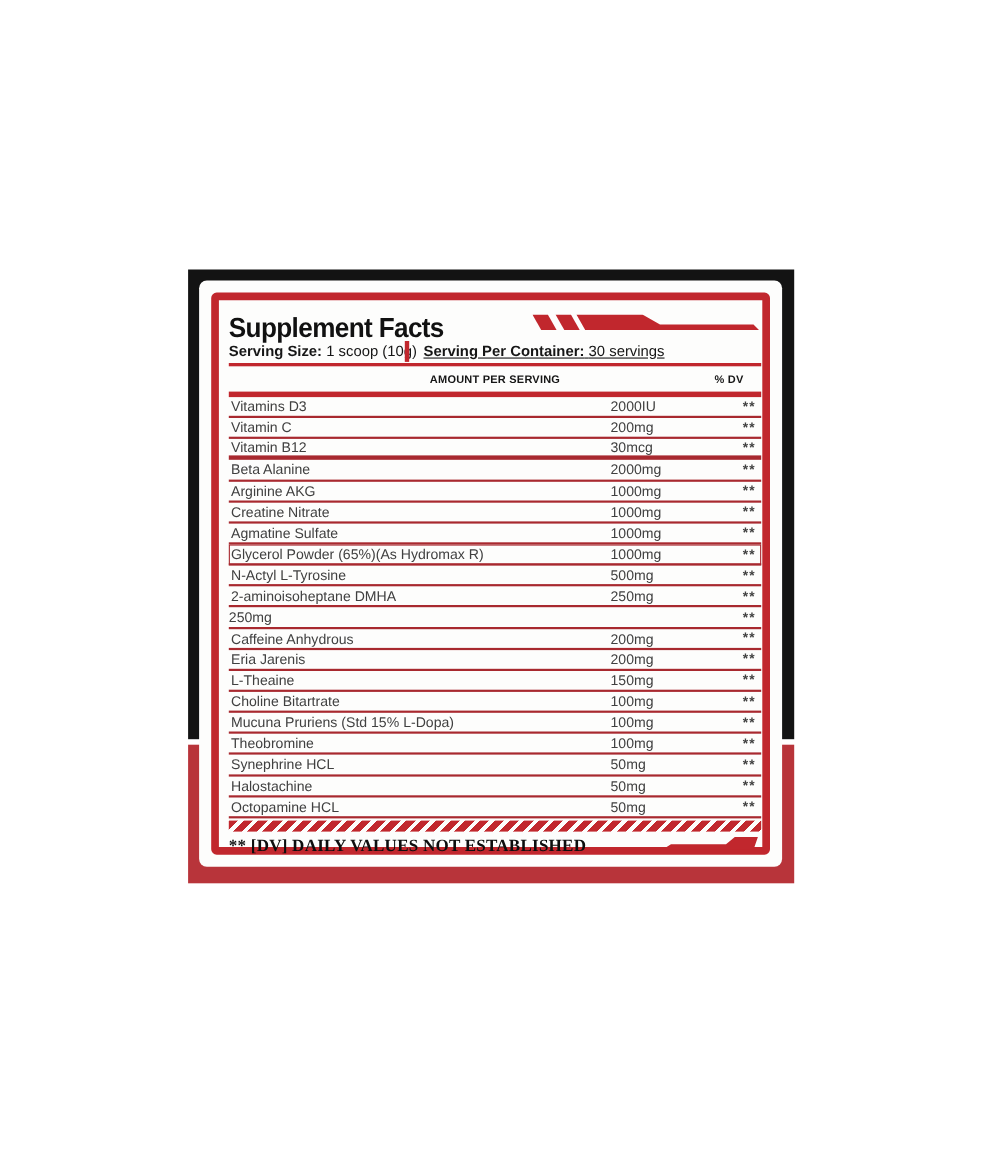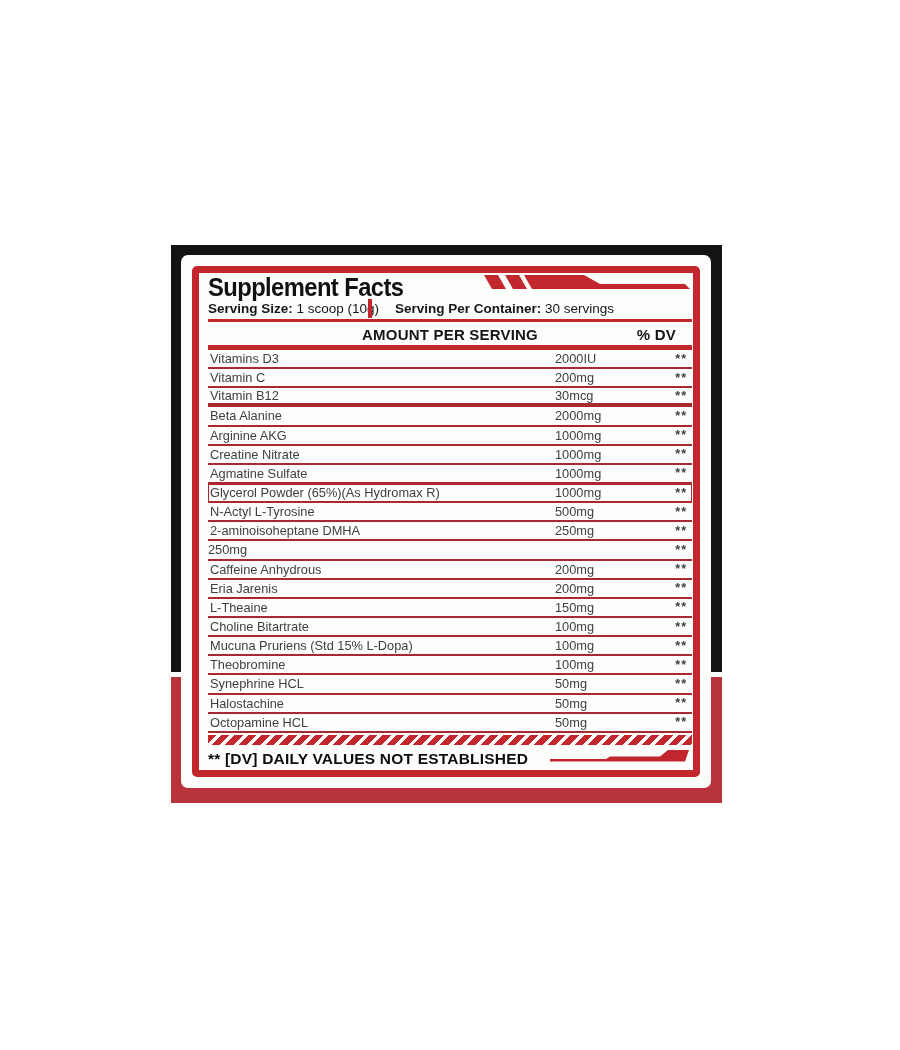--- a/index.html
+++ b/index.html
@@ -11,48 +11,48 @@
   }
   html,body{margin:0;padding:0;background:#ffffff;}
   .page{position:relative;width:900px;height:1050px;background:#ffffff;overflow:hidden;
         font-family:"Liberation Sans",sans-serif;color:var(--ink);}
   .black-bg{position:absolute;left:171px;top:245px;width:551px;height:427px;background:var(--panel-black);}
   .red-bg{position:absolute;left:171px;top:677px;width:551px;height:126px;background:var(--bg-red);}
   .card{position:absolute;left:181px;top:255px;width:530px;height:533px;background:#fdfdfc;border-radius:7px;}
   .frame{position:absolute;left:11px;top:11px;right:11px;bottom:11px;border:7px solid var(--red);border-radius:5px;}
   .content{position:absolute;left:27px;top:18px;width:484px;}
 
-  .title-row{position:relative;height:24px;margin-top:2px;}
+  .title-row{position:relative;height:24px;margin-top:13px;}
   .sf-title{font-size:25px;font-weight:bold;letter-spacing:-0.6px;line-height:24px;
             transform:scaleX(.95);transform-origin:left center;white-space:nowrap;color:#111;}
   .decor-top{position:absolute;right:2px;top:0px;width:206px;height:14px;}
 
   .serving{display:flex;align-items:center;height:19px;font-size:13.5px;white-space:nowrap;}
   .serv-group1{width:160px;}
   .serv-divider{width:4px;align-self:stretch;background:var(--red);}
-  .serv-group2{padding-left:23px;}
+  .serv-group2{padding-left:13px;text-decoration:underline;}
   .bold{font-weight:bold;}
 
   .hr3{height:3px;background:var(--red);margin-top:1px;}
-  .colhead{position:relative;height:23px;font-weight:bold;font-size:15px;text-align:center;line-height:25px;letter-spacing:.2px;}
+  .colhead{position:relative;height:23px;font-weight:bold;font-size:10px;text-align:center;line-height:25px;letter-spacing:.2px;}
   .dv-head{position:absolute;right:16px;top:0;}
   .hr5{height:5px;background:var(--red);}
 
   .row{display:flex;align-items:center;height:19.15px;border-bottom:2px solid var(--line-red);
        box-sizing:border-box;font-size:12.8px;color:#404040;}
   .row.thick{border-bottom-width:4px;}
   .row.boxed{outline:1.4px solid var(--line-red);outline-offset:-1px;}
   .row .name{width:345px;padding-left:2px;white-space:nowrap;overflow:hidden;}
   .row .amt{width:102px;white-space:nowrap;}
   .row .dv{margin-left:auto;padding-right:5px;font-weight:bold;font-size:12.5px;letter-spacing:1px;}
 
   .hazard{height:10px;margin-top:2px;
           background:repeating-linear-gradient(135deg,var(--red) 0 6px,rgba(0,0,0,0) 6px 9.5px);}
   .footer-row{position:relative;height:20px;margin-top:3px;}
-  .foot-note{font-size:15.5px;font-weight:bold;letter-spacing:.2px;line-height:22px;white-space:nowrap;color:#0e0e0e;}
+  .foot-note{font-size:15.5px;font-weight:bold;letter-spacing:.2px;line-height:22px;white-space:nowrap;color:#0e0e0e;font-family:Liberation Serif, serif;}
   .decor-bottom{position:absolute;right:0px;top:0px;width:144px;height:14px;}
   svg .fillred{fill:var(--red);}
 </style>
 </head>
 <body>
 
 <div class="page">
   <div class="black-bg"></div>
   <div class="red-bg"></div>
 

